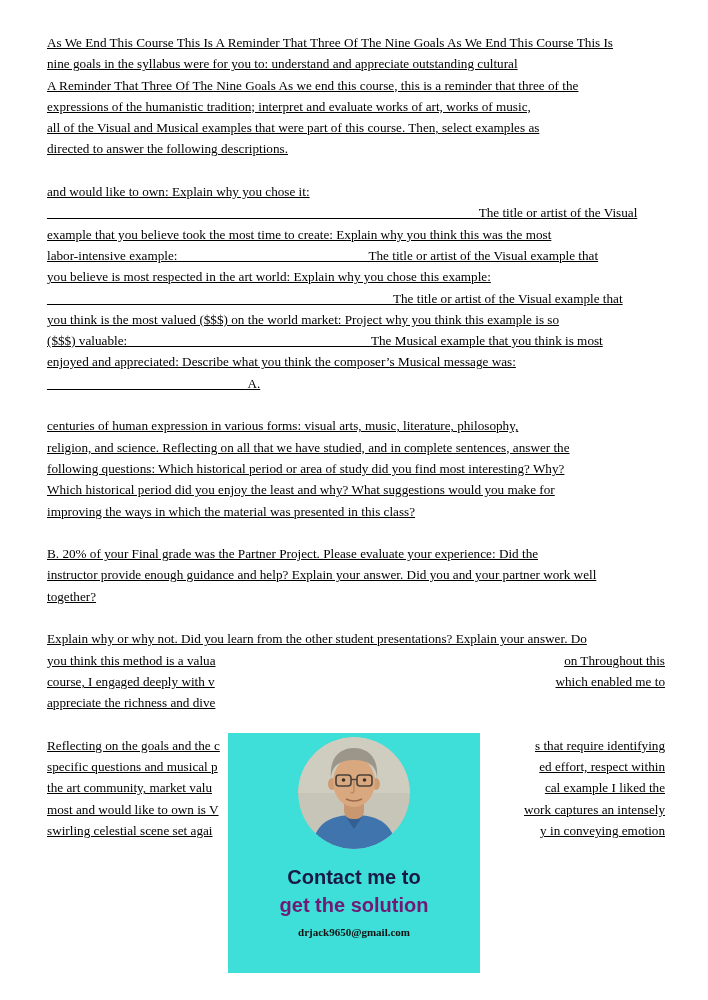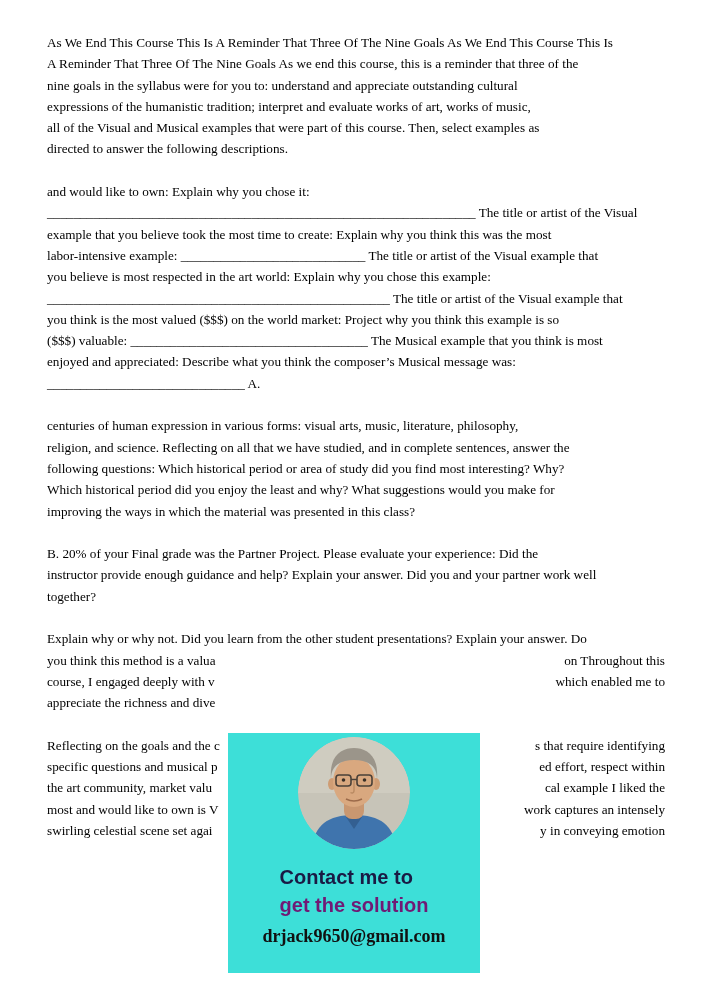--- a/index.html
+++ b/index.html
@@ -6,20 +6,21 @@
   html,body { width:708px; height:1000px; }
   body {
     background:#ffffff;
     font-family:"Liberation Serif","DejaVu Serif",serif;
     position:relative;
     overflow:hidden;
   }
   .page {
     position:absolute; inset:0;
     padding:32px 43px 4px 47px;
+    text-decoration:underline;
   }
   .para { margin-bottom:21.3px; }
   .line {
     font-size:13.2px;
     line-height:21.3px;
     color:#000;
     white-space:pre;
   }
   .line.split {
     display:flex;
@@ -35,45 +36,45 @@
     align-items:center;
     z-index:10;
   }
   .avatar {
     width:112px; height:112px;
     border-radius:50%;
     overflow:hidden;
     margin-top:4px;
     flex:0 0 auto;
   }
-  .cta-wrap { margin-top:14px; text-align:left; }
+  .cta-wrap { margin-top:14px; text-align:center; }
   .cta {
     font-family:"Liberation Sans","DejaVu Sans",sans-serif;
     font-weight:700;
     font-size:20px;
     line-height:28px;
     color:#1a1a44;
   }
   .email {
     font-family:"Liberation Serif","DejaVu Serif",serif;
     font-weight:700;
-    font-size:18px;
+    font-size:11px;
     color:#111111;
     margin-top:7px;
   }
 </style>
 </head>
 <body style="background: rgb(255, 255, 255);">
 
 <div class="page">
   <div id="doc">
       <div class="para">
         <div class="line">As We End This Course This Is A Reminder That Three Of The Nine Goals As We End This Course This Is</div>
+        <div class="line">nine goals in the syllabus were for you to: understand and appreciate outstanding cultural</div>
         <div class="line">A Reminder That Three Of The Nine Goals As we end this course, this is a reminder that three of the</div>
-        <div class="line">nine goals in the syllabus were for you to: understand and appreciate outstanding cultural</div>
         <div class="line">expressions of the humanistic tradition; interpret and evaluate works of art, works of music,</div>
         <div class="line">all of the Visual and Musical examples that were part of this course. Then, select examples as</div>
         <div class="line">directed to answer the following descriptions.</div>
       </div>
       <div class="para">
         <div class="line">and would like to own: Explain why you chose it:</div>
         <div class="line">_________________________________________________________________ The title or artist of the Visual</div>
         <div class="line">example that you believe took the most time to create: Explain why you think this was the most</div>
         <div class="line">labor-intensive example: ____________________________ The title or artist of the Visual example that</div>
         <div class="line">you believe is most respected in the art world: Explain why you chose this example:</div>

